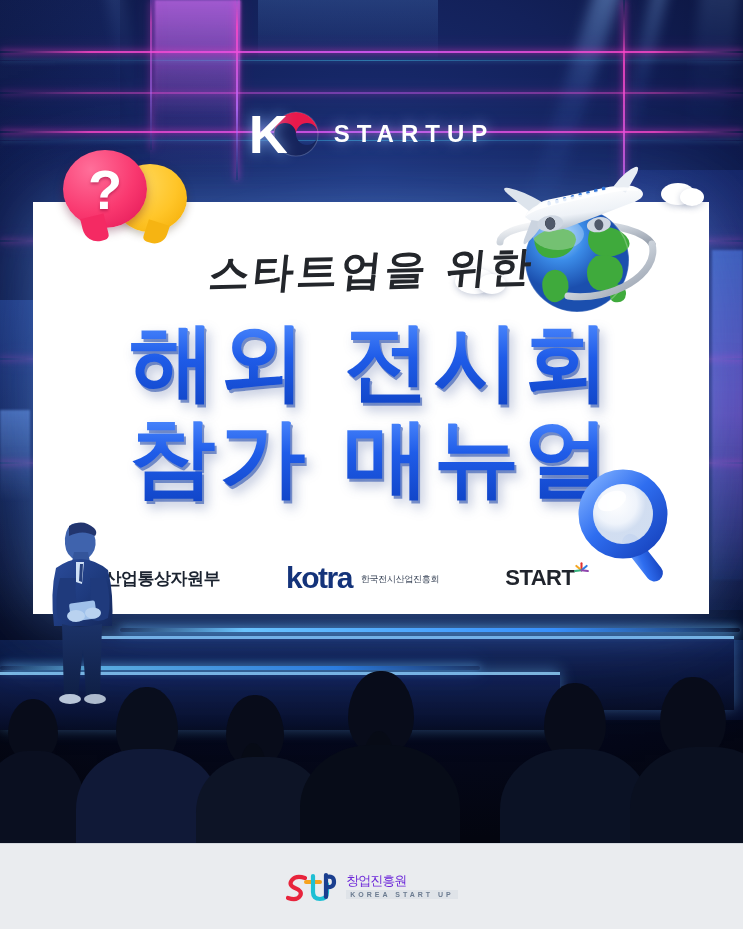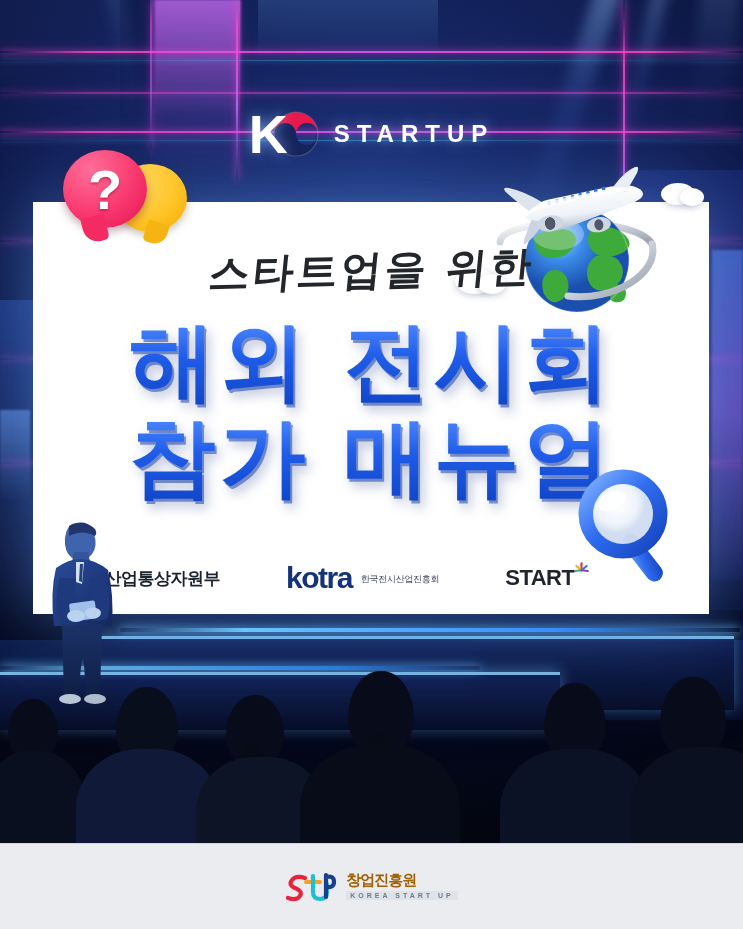--- a/index.html
+++ b/index.html
@@ -119,21 +119,21 @@
 
   
   .footer{ position:absolute; left:0; top:843px; width:743px; height:86px;
     background:#eaecef; border-top:1px solid #d4d8de;
     display:flex; align-items:center; justify-content:center; gap:62px; }
   .f-logo{ display:flex; align-items:center; gap:10px; }
   .f-text{ font-family:"DejaVu Sans",sans-serif; font-size:19px; font-weight:700; color:#1d2430; letter-spacing:-.8px; }
   .kised{ display:flex; align-items:center; gap:9px; }
   .kised-mark{ position:relative; width:52px; height:34px; }
   .kised-right{ display:flex; flex-direction:column; align-items:flex-start; }
-  .kised-name{ font-family:"DejaVu Sans",sans-serif; font-size:15px; font-weight:700; color:#a16207; letter-spacing:-1px; line-height:1; }
+  .kised-name{ font-family:"DejaVu Sans",sans-serif; font-size:13px; font-weight:400; color:#6d28d9; letter-spacing:-1px; line-height:1; }
   .kised-en{ font-family:"Liberation Sans",sans-serif; font-size:7px; font-weight:700; color:#6b7b90;
     letter-spacing:3px; margin-top:3px; background:#dfe3e8; padding:1px 4px; }
 </style>
 </head>
 <body>
 
 <div id="poster">
 
   <div class="backdrop">
 

